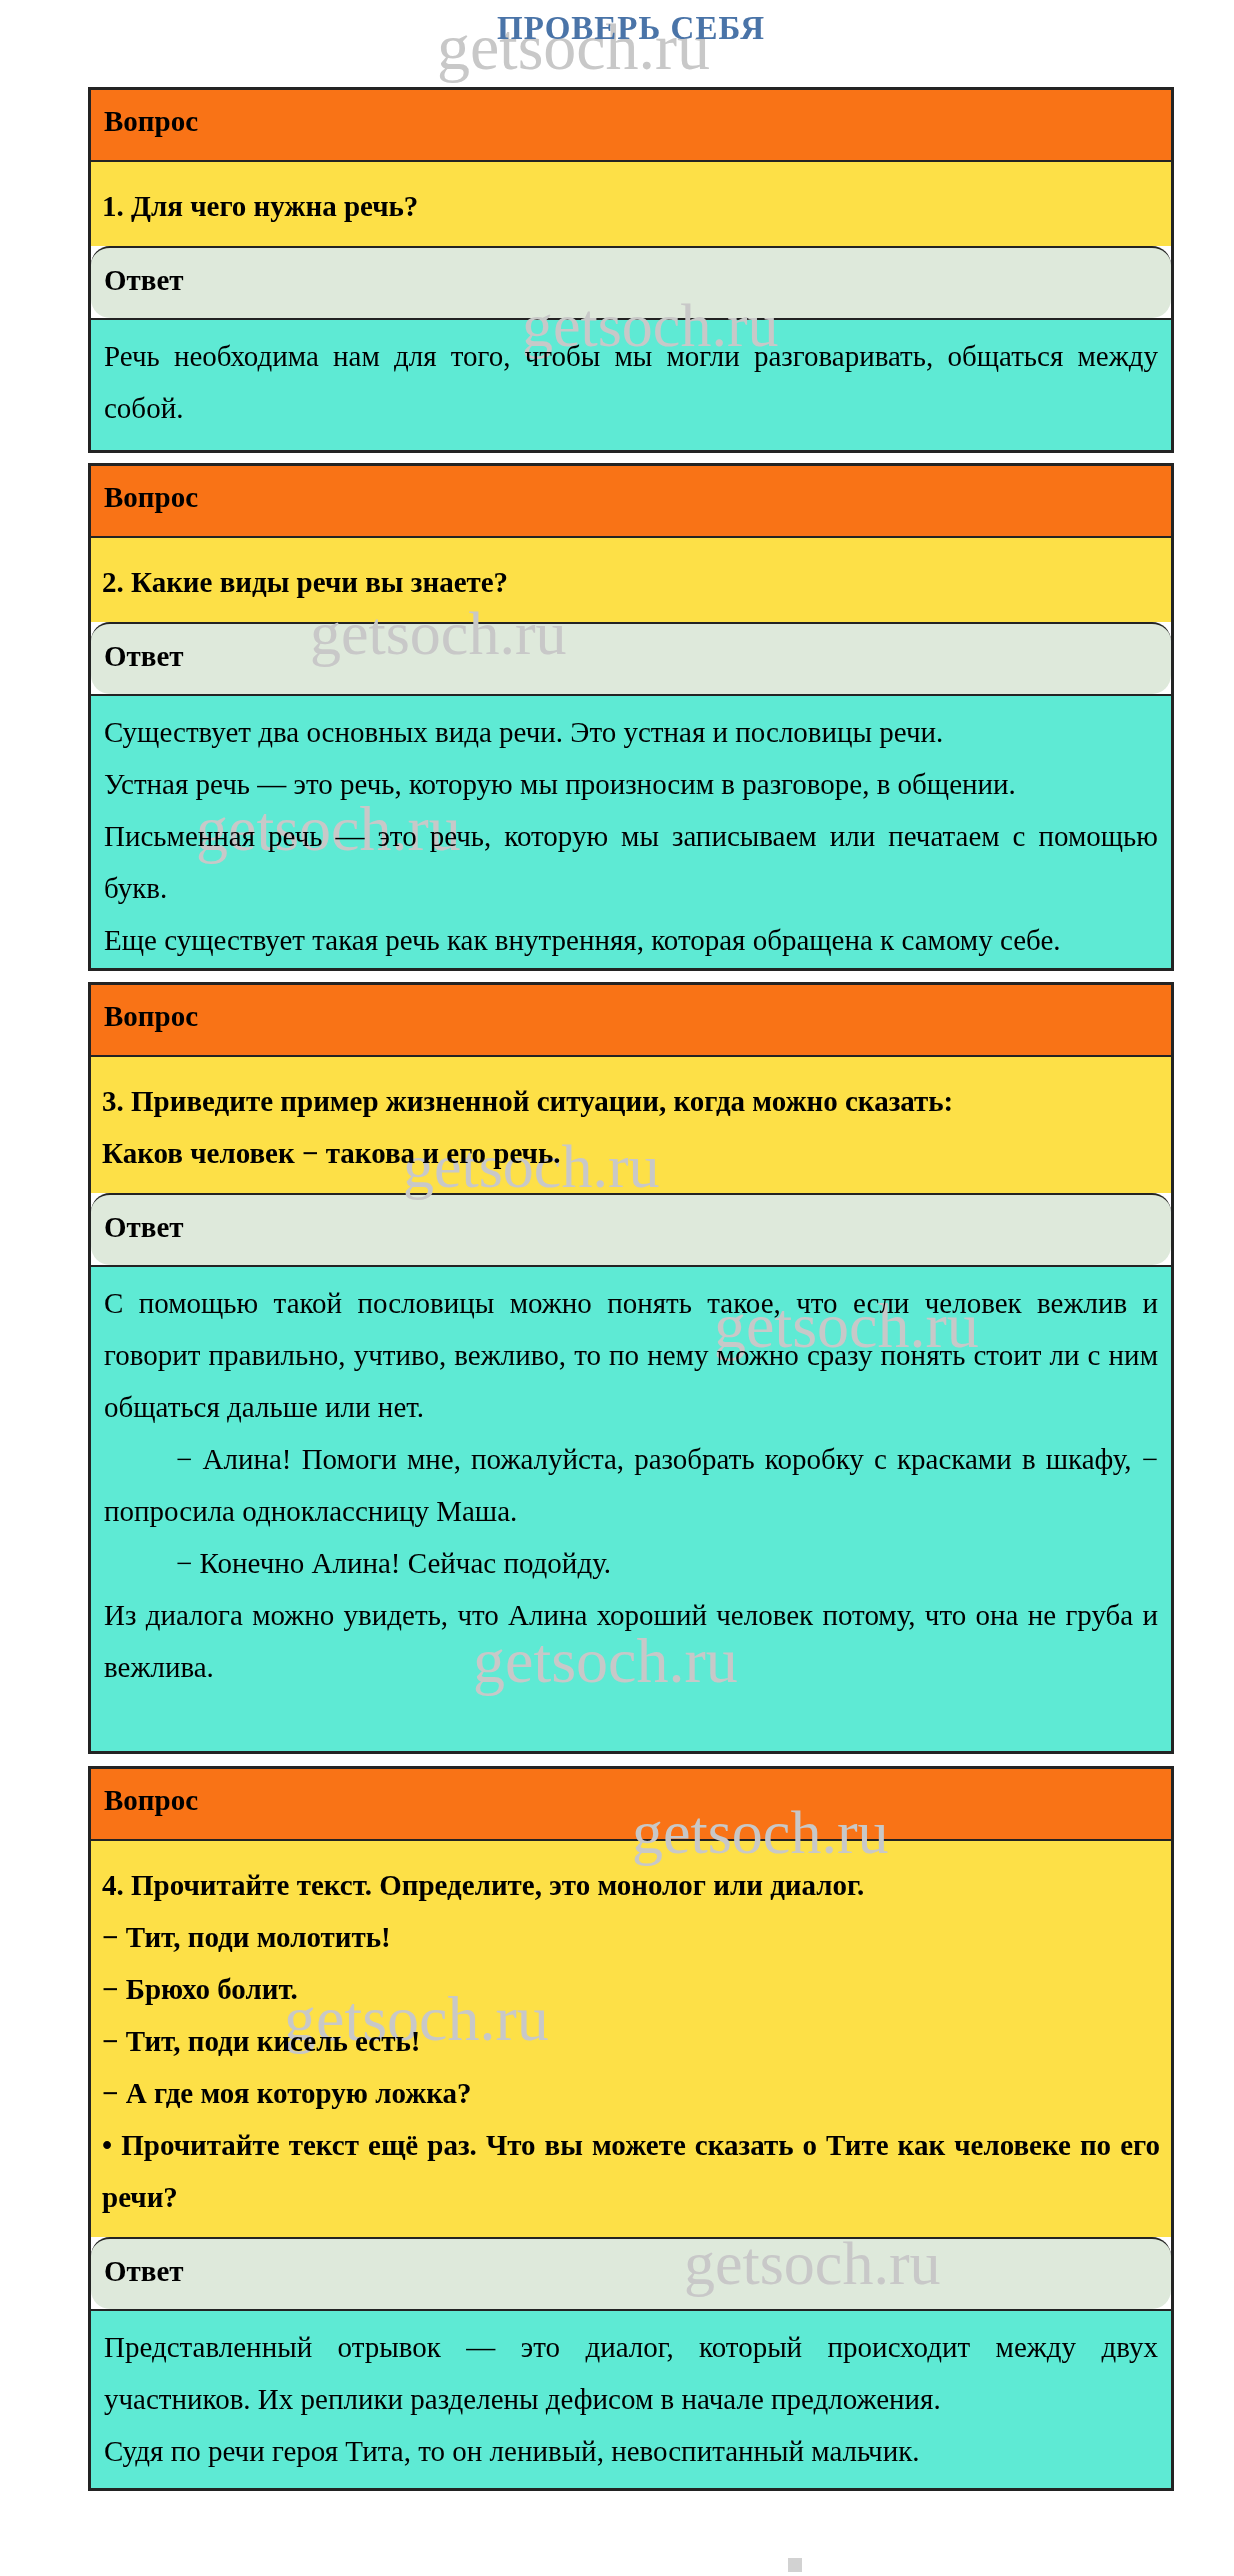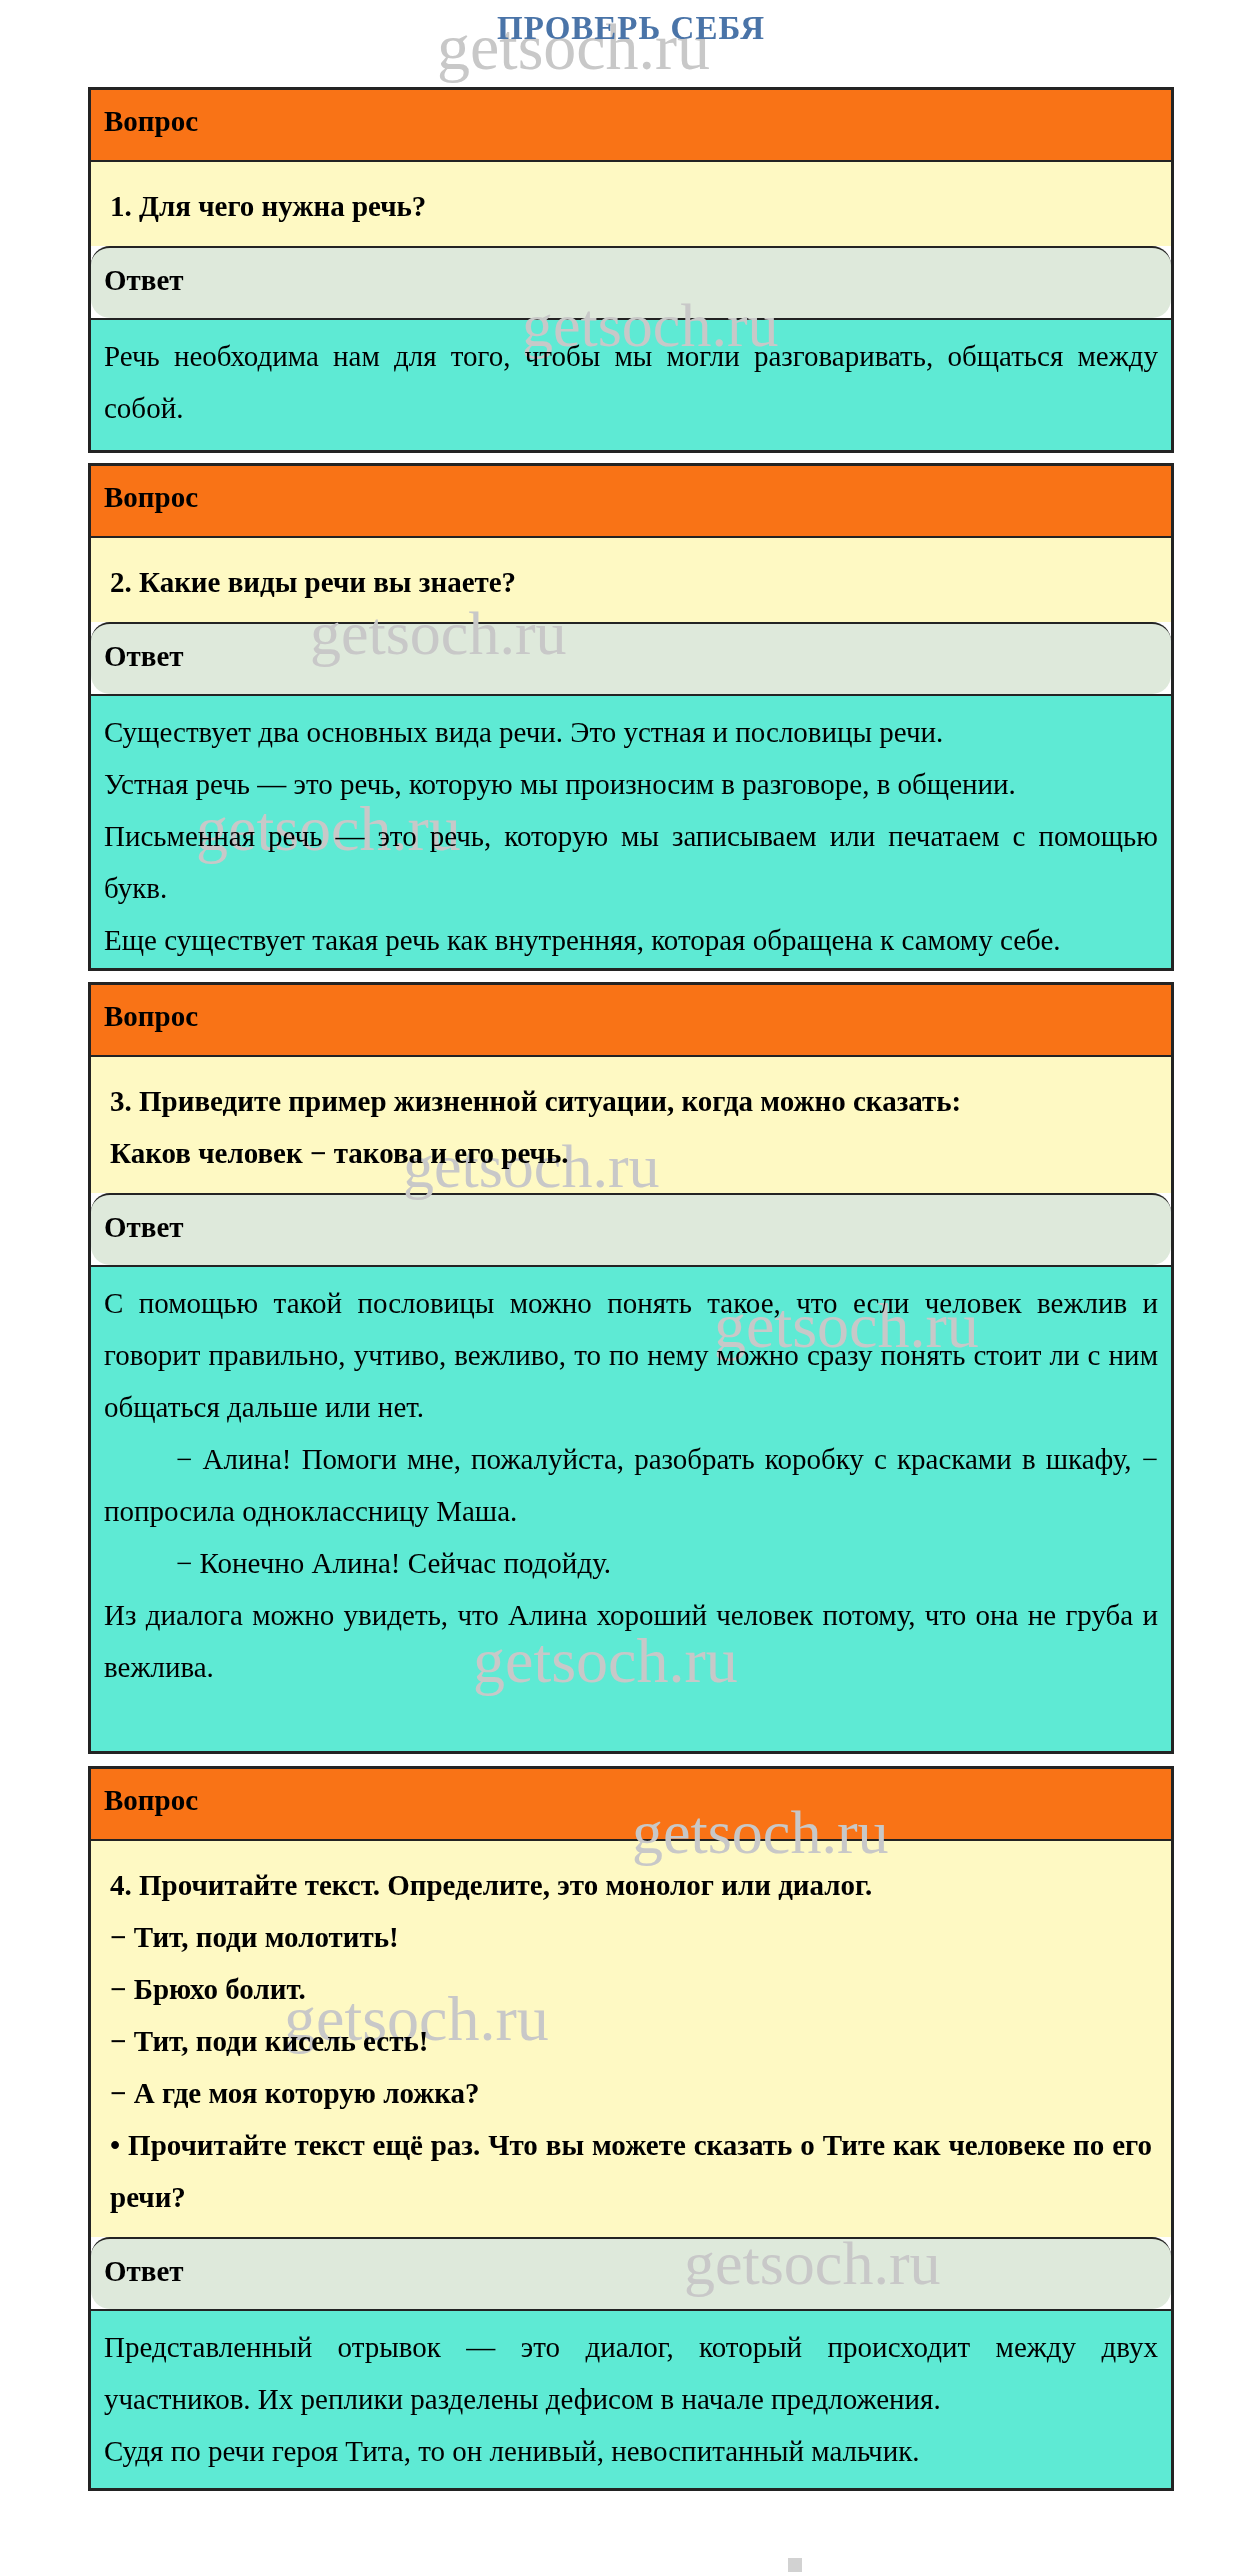--- a/index.html
+++ b/index.html
@@ -19,21 +19,21 @@
 
   .qa-block{
     position:absolute;left:88px;width:1086px;
     border:3px solid #232323;box-sizing:border-box;
     display:flex;flex-direction:column;
   }
   .row{box-sizing:border-box;}
   .row + .row{border-top:2px solid #232323;}
   .row-qh{height:70px;background:#f97316;padding:15px 13px 0;}
   .row-ah{height:72px;background:#dee9db;padding:16px 13px 0;border-radius:19px;}
-  .row-q{background:#fef9c3;padding:18px 19px 14px;}
+  .row-q{background:#fde047;padding:18px 11px 14px;}
   .row-a{background:#5eead4;flex:1;padding:10px 13px 0;}
 
   .hdr-label{
     font-size:29px;font-weight:bold;
     position:relative;z-index:2;display:inline-block;
   }
   .row-q p, .row-a p{
     margin:0;font-size:29px;line-height:52px;
     text-align:justify;position:relative;z-index:2;
   }

